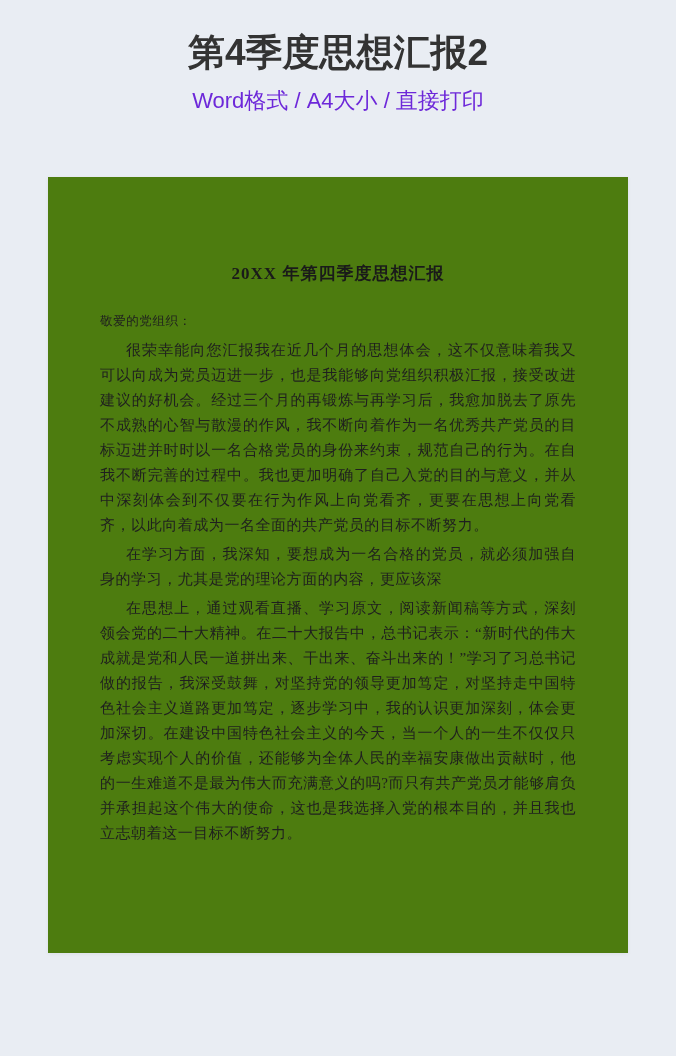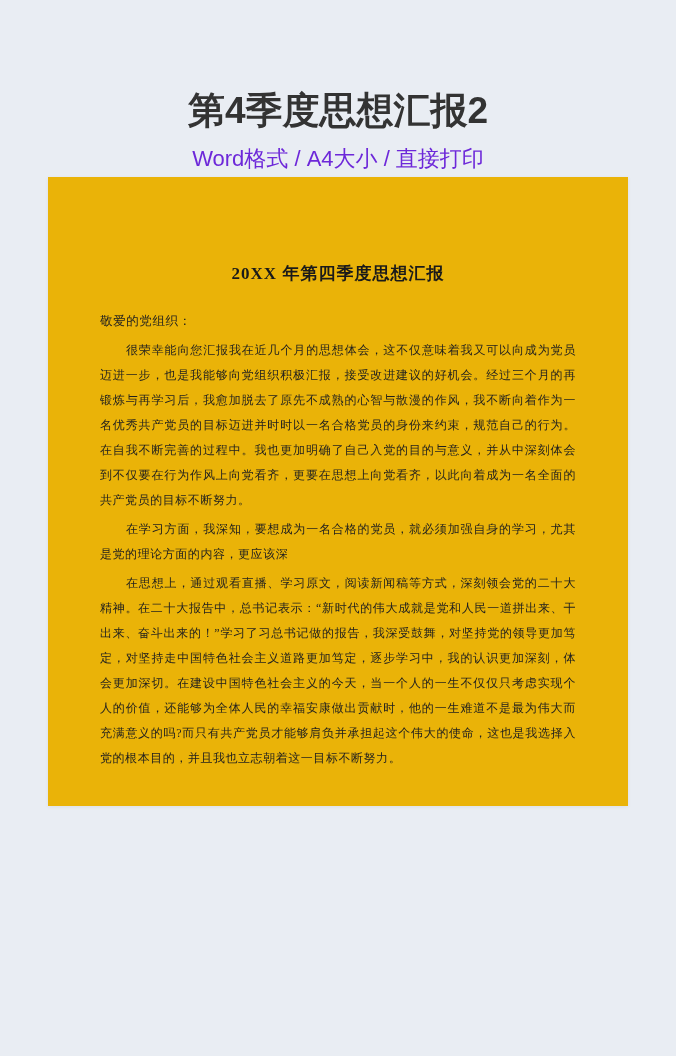--- a/index.html
+++ b/index.html
@@ -13,21 +13,21 @@
     font-family: "Liberation Sans", sans-serif;
     overflow: hidden;
   }
   .page-wrap {
     width: 676px;
     height: 1056px;
     position: relative;
     box-sizing: border-box;
   }
   .header {
-    padding-top: 88px;
+    padding-top: 30px;
     text-align: center;
   }
   .header-title {
     font-family: "Liberation Sans", sans-serif;
     font-size: 37px;
     font-weight: bold;
     color: #333333;
     letter-spacing: 0px;
     line-height: 46px;
     margin: 0;
@@ -38,22 +38,22 @@
     color: #6d28d9;
     line-height: 32px;
     margin: 9px 0 0 0;
     font-weight: normal;
   }
   .doc-sheet {
     position: absolute;
     left: 48px;
     top: 177px;
     width: 580px;
-    height: 629px;
-    background: #eab308;
+    height: 776px;
+    background: #4d7c0f;
     box-shadow: 0 1px 4px rgba(0,0,0,0.06);
     box-sizing: border-box;
     overflow: hidden;
   }
   .doc-inner {
     padding: 84px 52px 0 52px;
   }
   .doc-title {
     text-align: center;
     font-family: "Liberation Serif", serif;
@@ -67,21 +67,21 @@
   .doc-salutation {
     font-family: "Liberation Serif", serif;
     font-size: 12.5px;
     color: #1f1f1f;
     line-height: 25px;
     letter-spacing: 0.6px;
     margin: 16px 0 4px 0;
   }
   .doc-para {
     font-family: "Liberation Serif", serif;
-    font-size: 12px;
+    font-size: 15px;
     color: #1f1f1f;
     line-height: 25px;
     letter-spacing: 0.55px;
     text-align: justify;
     text-justify: inter-ideograph;
     text-indent: 26px;
     margin: 0 0 4px 0;
   }
 </style>
 </head>

